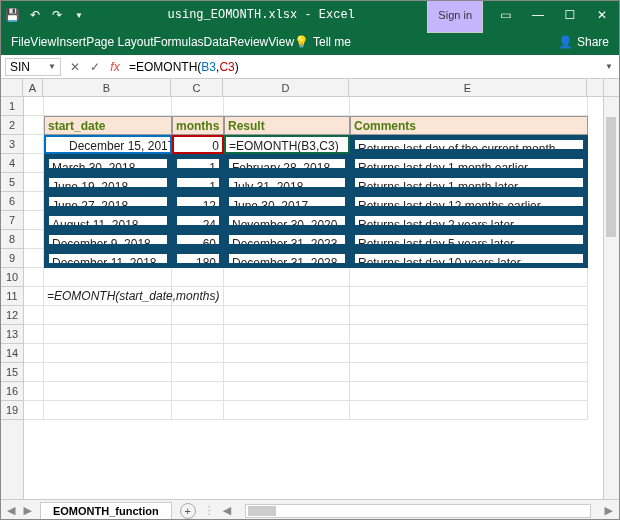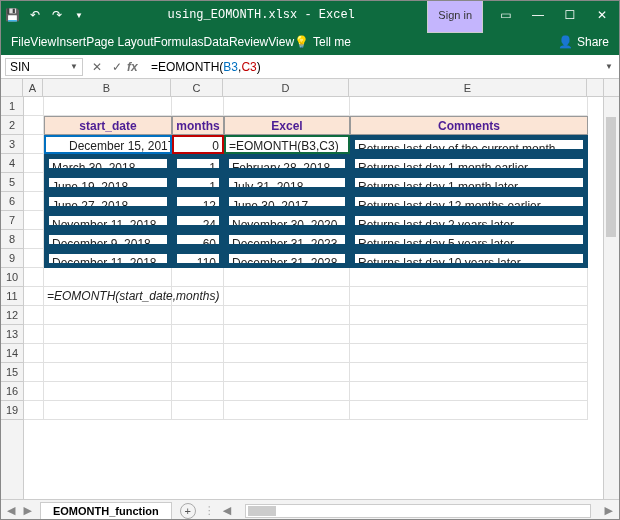--- a/index.html
+++ b/index.html
@@ -42,52 +42,52 @@
 .ribbon .share { margin-left: auto; display: flex; align-items: center; gap: 4px; }
 .ribbon .tell { display: flex; align-items: center; gap: 4px; }
 .formula-bar {
   display: flex;
   align-items: center;
   border-bottom: 1px solid #ccc;
   height: 24px;
   background: #fff;
 }
 .name-box {
-  width: 78px;
+  width: 56px;
   border: 1px solid #ccc;
   margin: 2px 4px;
   padding: 3px 4px;
   height: 18px;
   background: #fff;
   font-size: 12px;
   display: flex;
   align-items: center;
   justify-content: space-between;
 }
 .fb-btn { width: 20px; text-align: center; color: #666; }
-.fb-fx { font-style: italic; font-weight: bold; color: #737373; width: 20px; }
+.fb-fx { font-style: italic; font-weight: normal; color: #ef4444; width: 20px; text-align: center; }
 .fb-input {
   flex: 1;
   border: none;
   outline: none;
   font-size: 12px;
   padding: 0 4px;
 }
 .fb-input .ref-b { color: #0070c0; }
 .fb-input .ref-c { color: #c00000; }
 .grid-area { display: flex; height: 402px; }
 .corner { width: 22px; height: 18px; background: #f3f3f3; border-right: 1px solid #ccc; border-bottom: 1px solid #ccc; }
 .col-headers { display: flex; background: #f3f3f3; border-bottom: 1px solid #ccc; height: 18px; }
 .ch { border-right: 1px solid #ccc; text-align: center; color: #444; font-size: 11px; line-height: 18px; }
 .row-headers { background: #f3f3f3; border-right: 1px solid #ccc; }
 .rh { height: 19px; border-bottom: 1px solid #ccc; text-align: center; color: #444; font-size: 11px; line-height: 19px; width: 22px; }
 .cells { position: relative; }
 .cell-row { display: flex; height: 19px; }
 .cell { border-right: 1px solid #e0e0e0; border-bottom: 1px solid #e0e0e0; padding: 0 3px; line-height: 19px; overflow: hidden; white-space: nowrap; font-size: 12px; color: #222; }
-.header-cell { background: #fbe5d6; font-weight: bold; color: #4c1d95; border: 1px solid #999; text-align: center; }
+.header-cell { background: #fbe5d6; font-weight: bold; color: #4d7c0f; border: 1px solid #999; }
 .data-cell { border: 5px solid #0c4a6e; }
 .align-right { text-align: right; }
 .active-cell { border: 2px solid #0e6b3f !important; background: #fff; }
 .c3-highlight { border: 2px solid #c00000 !important; }
 .b3-highlight { border: 2px solid #0070c0 !important; padding-left: 23px; }
 .formula-text { font-style: italic; }
 .sheet-tabs {
   height: 22px;
   display: flex;
   align-items: center;
@@ -209,21 +209,21 @@
       <div class="cell col-B"></div>
       <div class="cell col-C"></div>
       <div class="cell col-D"></div>
       <div class="cell col-E"></div>
     </div>
 
     <div class="cell-row">
       <div class="cell col-A"></div>
       <div class="cell header-cell col-B">start_date</div>
       <div class="cell header-cell col-C">months</div>
-      <div class="cell header-cell col-D">Excel</div>
+      <div class="cell header-cell col-D">Result</div>
       <div class="cell header-cell col-E">Comments</div>
     </div>
 
     <div class="cell-row">
       <div class="cell col-A"></div>
       <div class="cell data-cell col-B b3-highlight">December 15, 2017</div>
       <div class="cell data-cell col-C align-right c3-highlight">0</div>
       <div class="cell data-cell col-D active-cell">=EOMONTH(B3,C3)</div>
       <div class="cell data-cell col-E">Returns last day of the current month</div>
     </div>
@@ -244,36 +244,36 @@
     </div>
     <div class="cell-row">
       <div class="cell col-A"></div>
       <div class="cell data-cell col-B">June 27, 2018</div>
       <div class="cell data-cell col-C align-right">-12</div>
       <div class="cell data-cell col-D">June 30, 2017</div>
       <div class="cell data-cell col-E">Returns last day 12 months earlier</div>
     </div>
     <div class="cell-row">
       <div class="cell col-A"></div>
-      <div class="cell data-cell col-B">November 11, 2018</div>
+      <div class="cell data-cell col-B">August 11, 2018</div>
       <div class="cell data-cell col-C align-right">24</div>
       <div class="cell data-cell col-D">November 30, 2020</div>
       <div class="cell data-cell col-E">Returns last day 2 years later</div>
     </div>
     <div class="cell-row">
       <div class="cell col-A"></div>
       <div class="cell data-cell col-B">December 9, 2018</div>
       <div class="cell data-cell col-C align-right">60</div>
       <div class="cell data-cell col-D">December 31, 2023</div>
       <div class="cell data-cell col-E">Returns last day 5 years later</div>
     </div>
     <div class="cell-row">
       <div class="cell col-A"></div>
       <div class="cell data-cell col-B">December 11, 2018</div>
-      <div class="cell data-cell col-C align-right">110</div>
+      <div class="cell data-cell col-C align-right">180</div>
       <div class="cell data-cell col-D">December 31, 2028</div>
       <div class="cell data-cell col-E">Returns last day 10 years later</div>
     </div>
 
     <div class="cell-row">
       <div class="cell col-A"></div>
       <div class="cell col-B"></div>
       <div class="cell col-C"></div>
       <div class="cell col-D"></div>
       <div class="cell col-E"></div>

